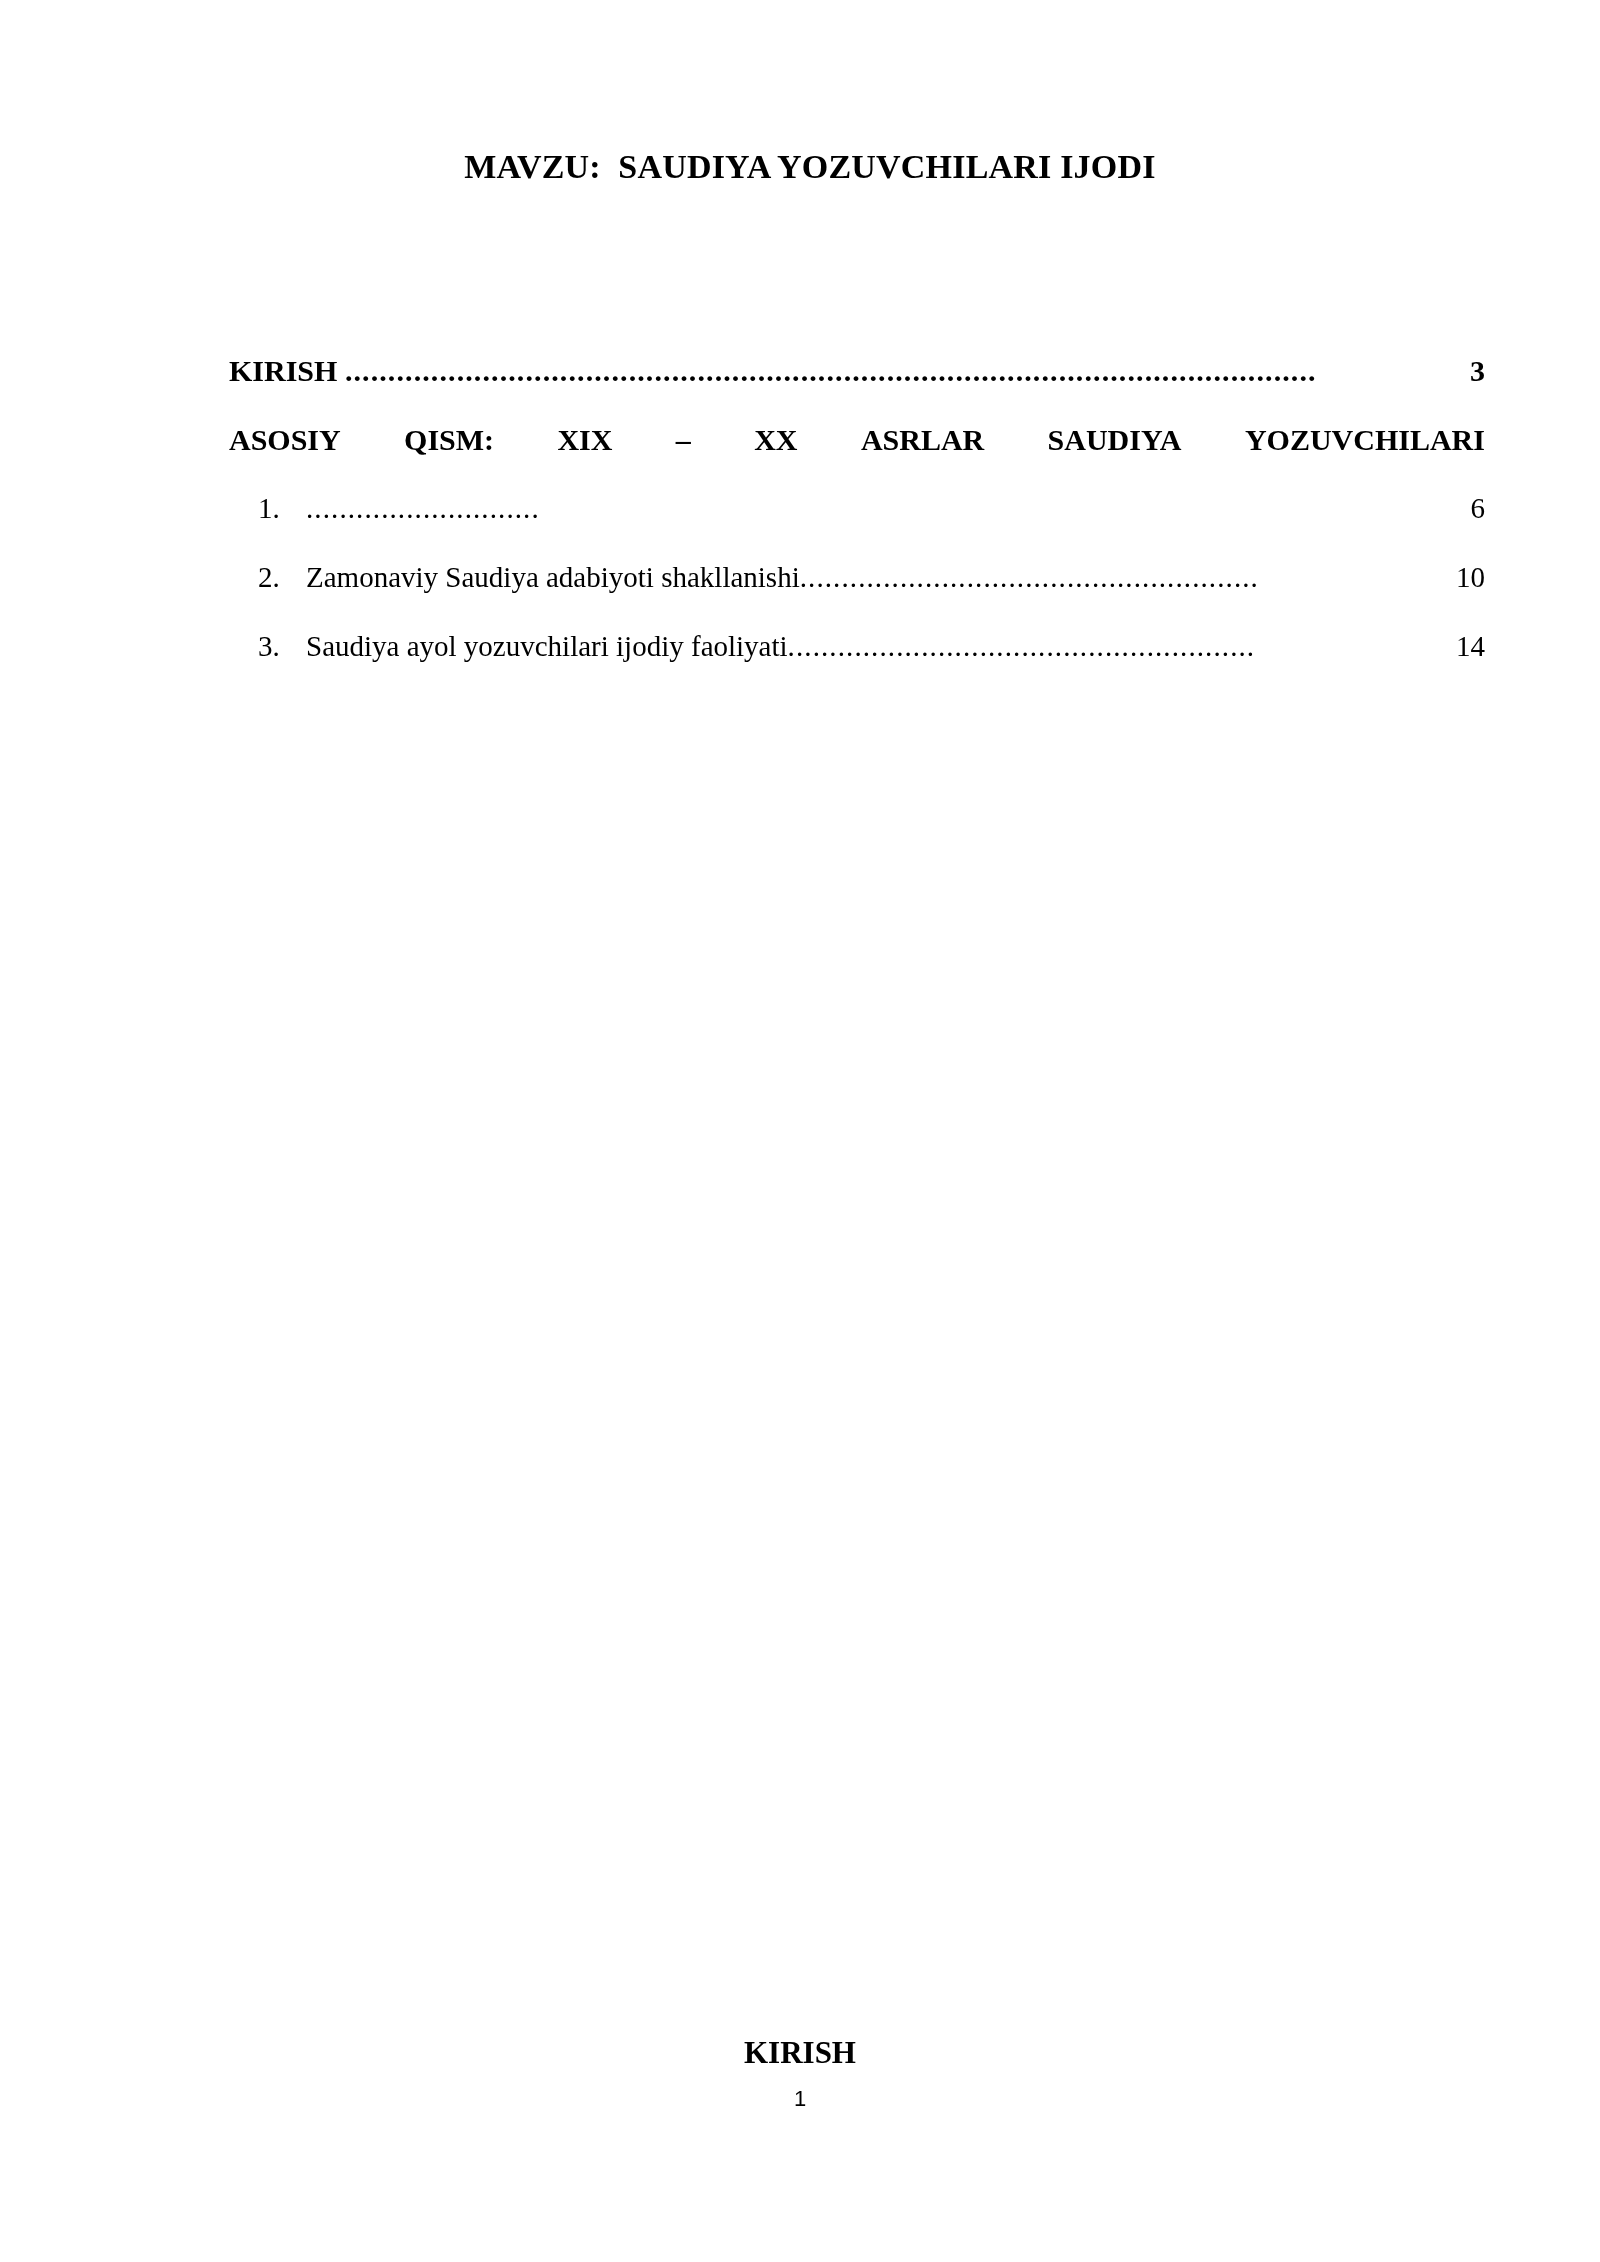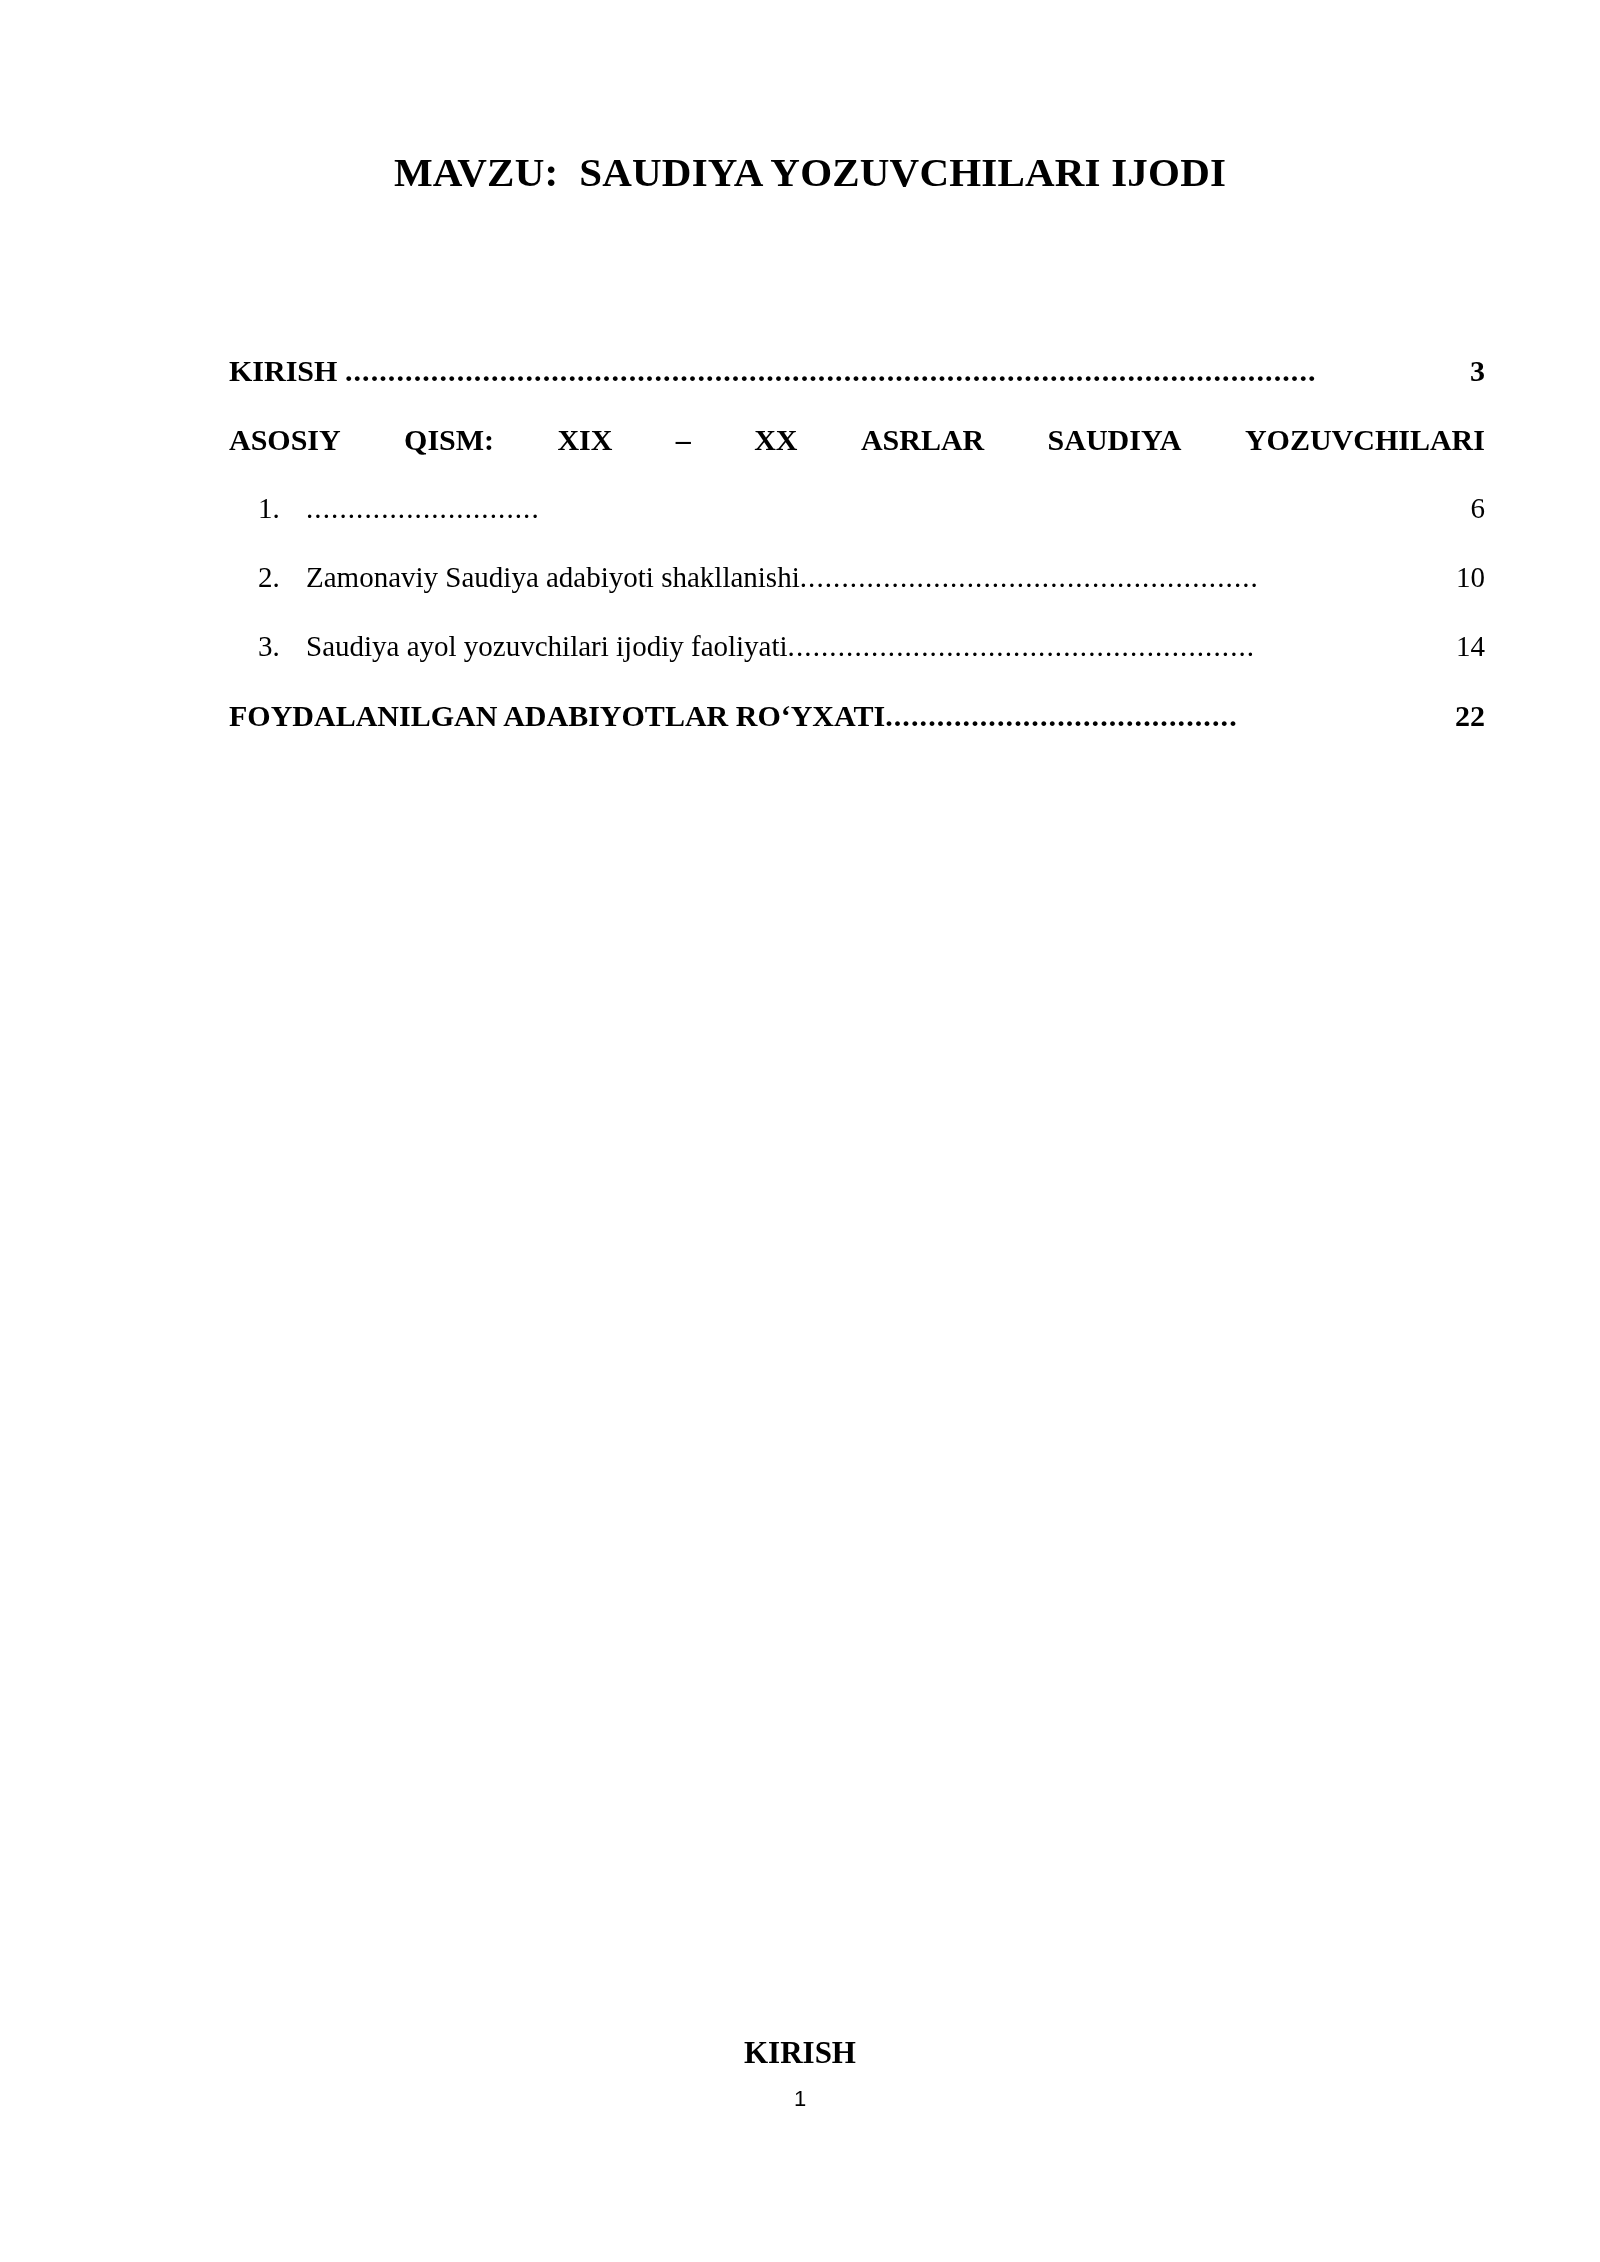--- a/index.html
+++ b/index.html
@@ -20,21 +20,21 @@
     box-sizing: border-box;
   }
 
   
   .doc-title {
     position: absolute;
     left: 0;
     right: 0;
     top: 148px;
     text-align: center;
-    font-size: 41px;
+    font-size: 34px;
     font-weight: bold;
     letter-spacing: 0.2px;
     white-space: pre;
     margin-left: 20px;
   }
 
   
   .toc-heading {
     position: absolute;
     left: 0;
@@ -184,25 +184,20 @@
     </div>
 
     <div class="toc-line sub">
       <span class="entry-num">3.</span>
       <span class="entry-label">Saudiya ayol yozuvchilari ijodiy faoliyati</span>
       <span class="leader"><span class="leader-dots">........................................................</span></span>
       <span class="pageno">14</span>
     </div>
 
 
-    <div class="toc-line bold">
-      <span class="entry-label">FOYDALANILGAN ADABIYOTLAR RO‘YXATI</span>
-      <span class="leader"><span class="leader-dots">.........................................</span></span>
-      <span class="pageno">22</span>
-    </div>
 
   </div>
 
   <div class="section-heading">KIRISH</div>
 
   <div class="footer-pageno">1</div>
 
 </div>
 
 </body></html>

